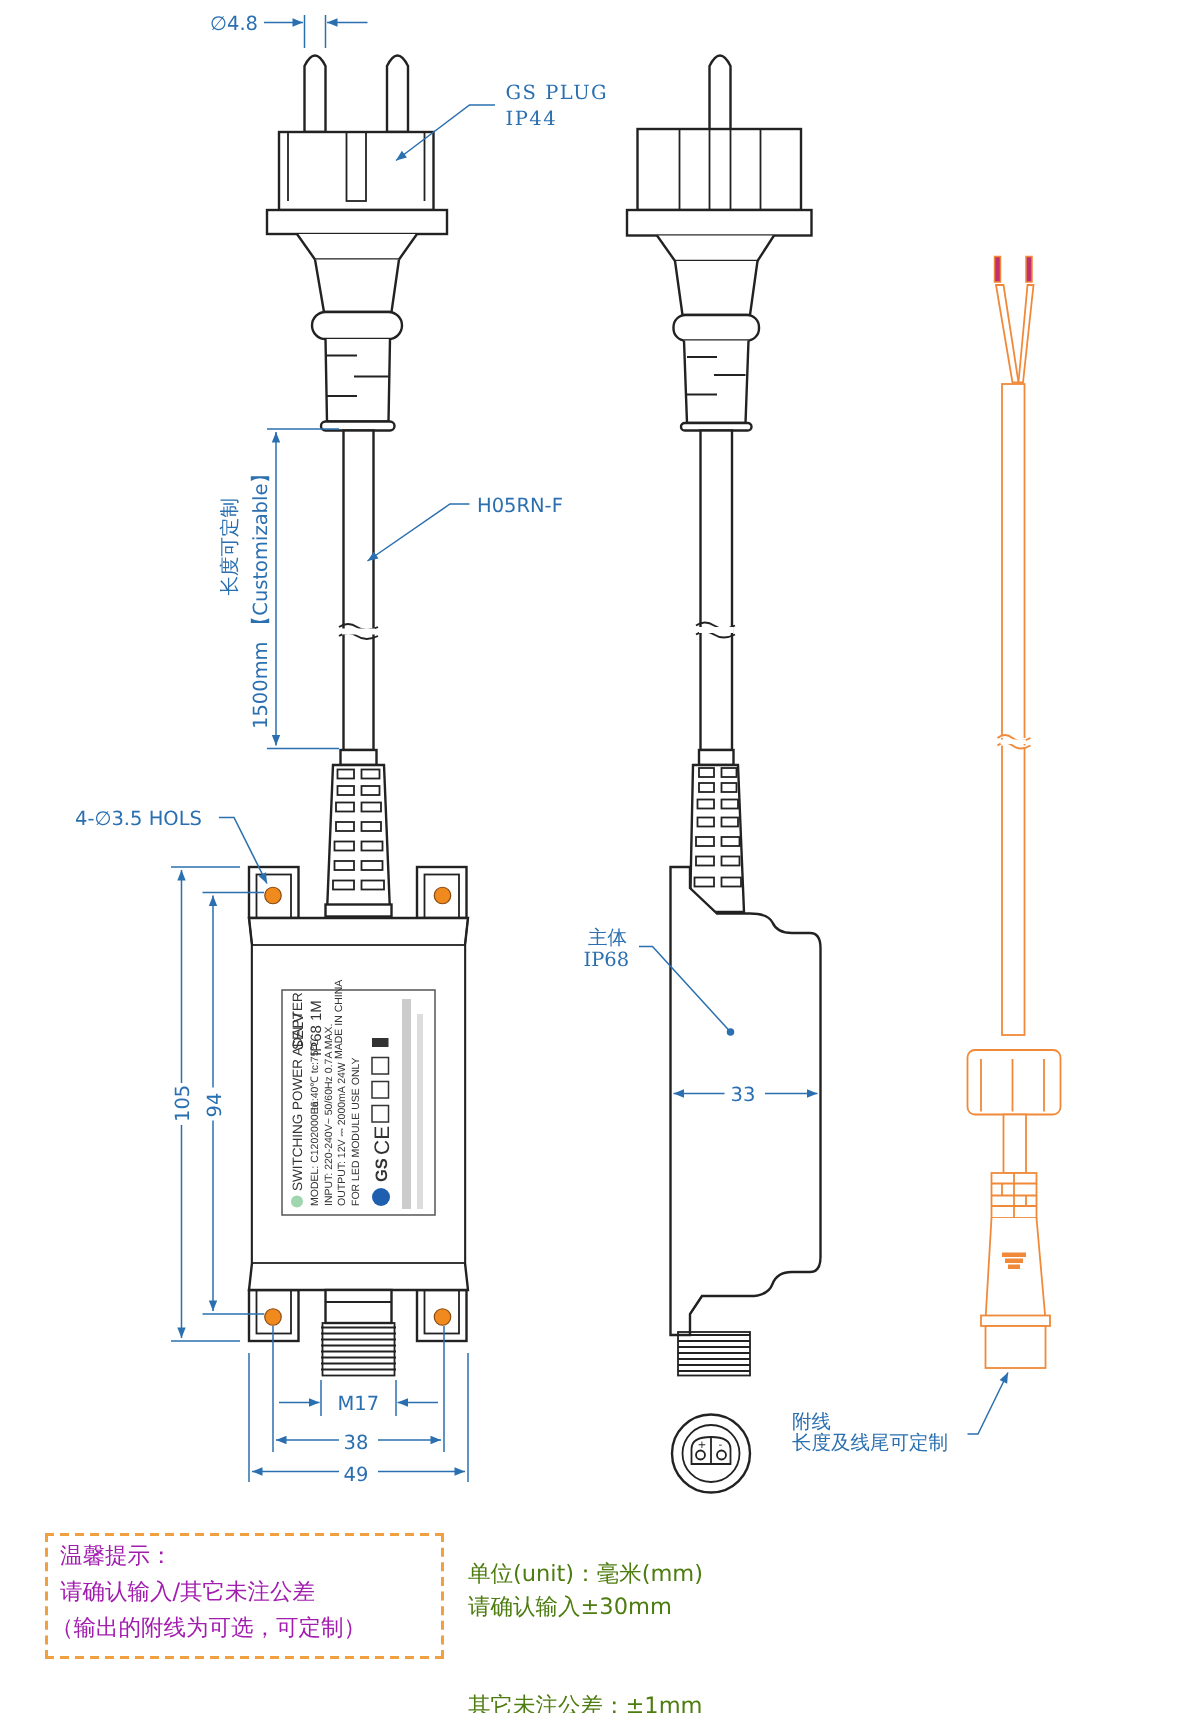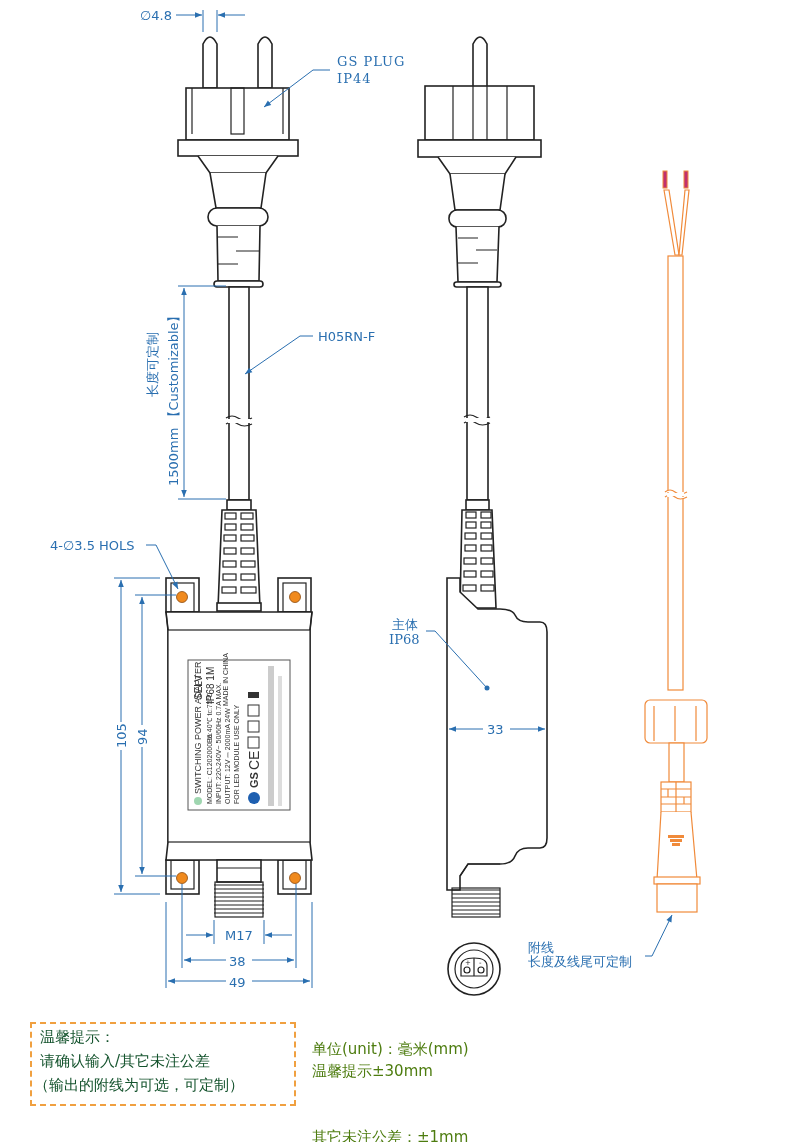--- a/index.html
+++ b/index.html
@@ -6,21 +6,21 @@
   body{width:790px;height:1142px;position:relative;overflow:hidden;font-family:"DejaVu Sans","Liberation Sans",sans-serif;}
   svg{position:absolute;left:0;top:0;}
   .ln{stroke:#222;stroke-width:1.6;fill:#fff;}
   .ln2{stroke:#222;stroke-width:1.2;fill:none;}
   .dim{stroke:#2a6fb0;stroke-width:1;fill:none;}
   .dimtxt{fill:#2a6fb0;font-family:"DejaVu Sans","Liberation Sans",sans-serif;font-size:13px;}
   .serif{font-family:"DejaVu Serif","Liberation Serif",serif;}
   .or{stroke:#f08a3a;stroke-width:1.2;fill:#fff;}
   .hole{fill:#f08a1e;stroke:#8a4a10;stroke-width:0.8;}
   .note-box{position:absolute;left:30px;top:1022px;width:262px;height:80px;border:2px dashed #f0a040;}
-  .note-line{position:absolute;left:8px;color:#14532d;font-size:15px;white-space:nowrap;}
+  .note-line{position:absolute;left:8px;color:#a21caf;font-size:15px;white-space:nowrap;}
   .spec{position:absolute;left:312px;color:#4d7c0f;font-size:15px;white-space:nowrap;}
 </style>
 </head>
 <body>
 
 <svg width="790" height="1142" viewBox="0 0 790 1142">
   <defs>
     <marker id="ar" viewBox="0 0 10 10" refX="10" refY="5" markerWidth="9" markerHeight="7" orient="auto-start-reverse">
       <path d="M0,1 L10,5 L0,9 z" fill="#2a6fb0"></path>
     </marker>
@@ -295,14 +295,14 @@
     <text class="dimtxt serif" x="528" y="966" font-size="12">长度及线尾可定制</text>
   </g>
 </svg>
 
 <div class="note-box">
   <div class="note-line" style="top:4px">温馨提示：</div>
   <div class="note-line" style="top:28px">请确认输入/其它未注公差</div>
   <div class="note-line" style="top:52px;left:2px">（输出的附线为可选，可定制）</div>
 </div>
 <div class="spec" style="top:1040px">单位(unit)：毫米(mm)</div>
-<div class="spec" style="top:1062px">温馨提示±30mm</div>
+<div class="spec" style="top:1062px">请确认输入±30mm</div>
 <div class="spec" style="top:1128px">其它未注公差：±1mm</div>
 
 </body></html>

